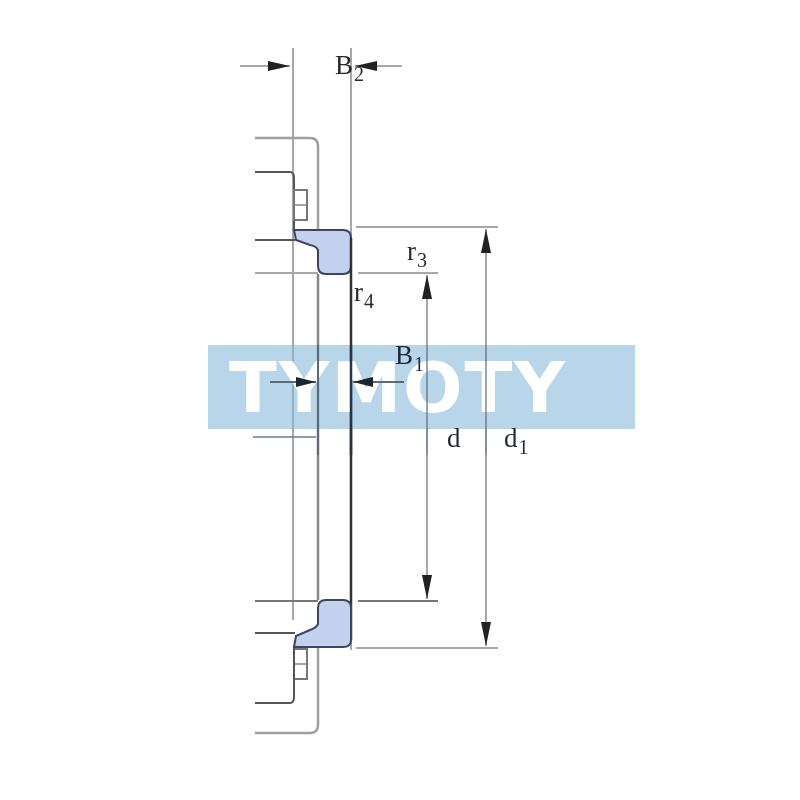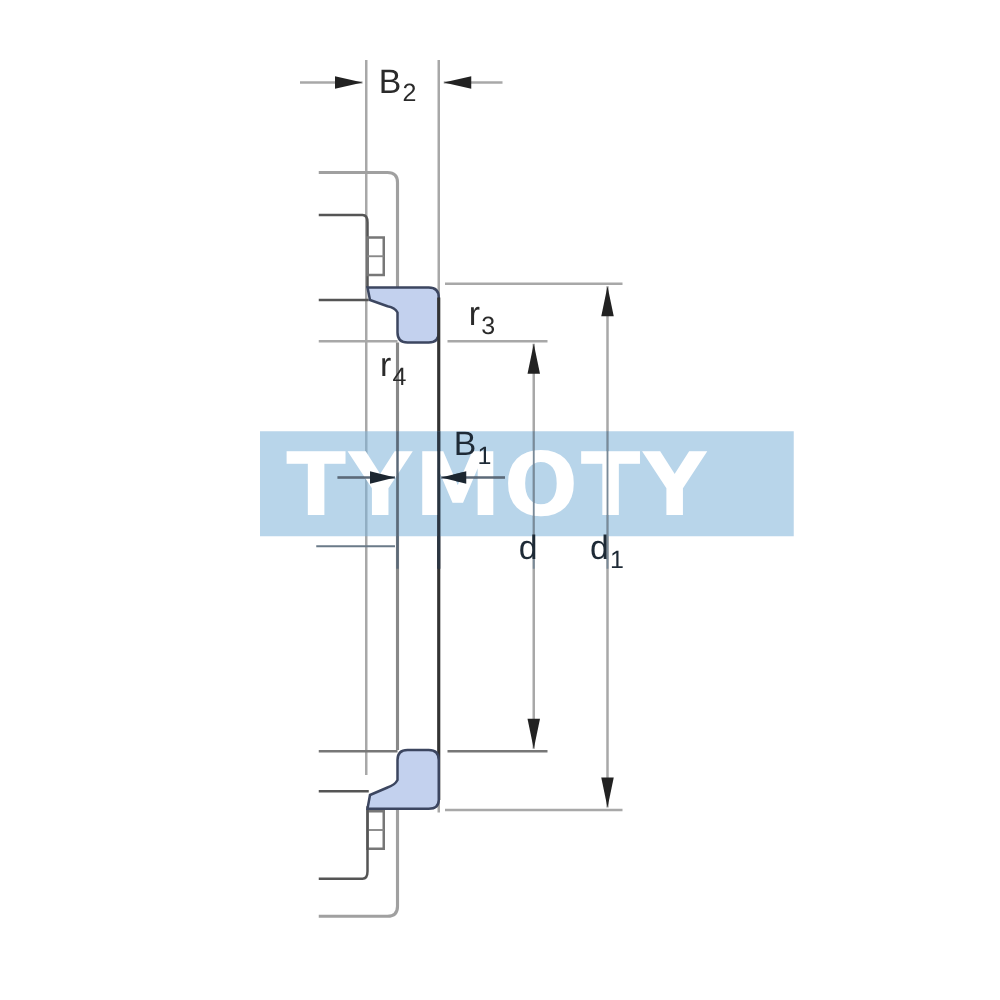--- a/index.html
+++ b/index.html
@@ -1,18 +1,18 @@
 <!DOCTYPE html>
 <html><head>
   <meta charset="utf-8">
   <style>
     html, body { margin: 0; padding: 0; background: #ffffff; }
     body { width: 800px; height: 800px; position: relative; overflow: hidden; font-family: "Liberation Sans", sans-serif; }
     #diagram { position: absolute; left: 0; top: 0; width: 800px; height: 800px; }
-    .lbl { position: absolute; color: #2a2a2a; font-family: Liberation Sans, sans-serif; font-size: 27px; line-height: 1; white-space: nowrap; }
+    .lbl { position: absolute; color: #2a2a2a; font-family: Liberation Serif, serif; font-size: 27px; line-height: 1; white-space: nowrap; margin-left: 32px; }
     .lbl sub { font-size: 20px; vertical-align: -7px; margin-left: 1px; }
     .watermark { position: absolute; left: 208px; top: 345px; width: 380px; height: 84px; background: rgba(126, 178, 216, 0.55); padding-left: 47px; }
     .wm-main { position: absolute; left: 0; top: 8px; width: 380px; text-align: center; color: #ffffff; font-family: "DejaVu Sans", sans-serif; font-weight: bold; font-size: 70px; letter-spacing: 2px; line-height: 1; }
     .wm-sub { position: absolute; left: 0; top: 82px; width: 380px; text-align: center; color: #ffffff; opacity: 0.9; font-family: "DejaVu Sans", sans-serif; font-size: 17px; letter-spacing: 15px; line-height: 1; }
     .overlay { position: absolute; left: 0; top: 0; width: 800px; height: 800px; pointer-events: none; }
   </style>
 </head>
 <body>
 
 <svg id="diagram" viewBox="0 0 800 800" xmlns="http://www.w3.org/2000/svg">
@@ -86,16 +86,16 @@
   <line x1="427" y1="345" x2="427" y2="455" stroke="#7a8a98" stroke-width="1.5"></line>
   <line x1="486" y1="345" x2="486" y2="455" stroke="#7a8a98" stroke-width="1.5"></line>
   <line x1="270" y1="382" x2="316" y2="382" stroke="#5c6a78" stroke-width="2"></line>
   <polygon points="316,382 296,377 296,387" fill="#1c2630"></polygon>
   <line x1="353" y1="382" x2="404" y2="382" stroke="#5c6a78" stroke-width="2"></line>
   <polygon points="353,382 373,377 373,387" fill="#1c2630"></polygon>
 </svg>
 
 <div class="lbl" style="left:303px; top:52px;"><span>B</span><sub>2</sub></div>
 <div class="lbl" style="left:375px; top:238px;"><span>r</span><sub>3</sub></div>
-<div class="lbl" style="left:304px; top:279px;"><span>r</span><sub>4</sub></div>
+<div class="lbl" style="left:322px; top:279px;"><span>r</span><sub>4</sub></div>
 <div class="lbl" style="left:363px; top:342px; color:#1e2a36;"><span>B</span><sub>1</sub></div>
 <div class="lbl" style="left:415px; top:425px; color:#1e2a36;"><span>d</span></div>
 <div class="lbl" style="left:472px; top:425px; color:#1e2a36;text-align:right;"><span>d</span><sub>1</sub></div>
 
 </body></html>

